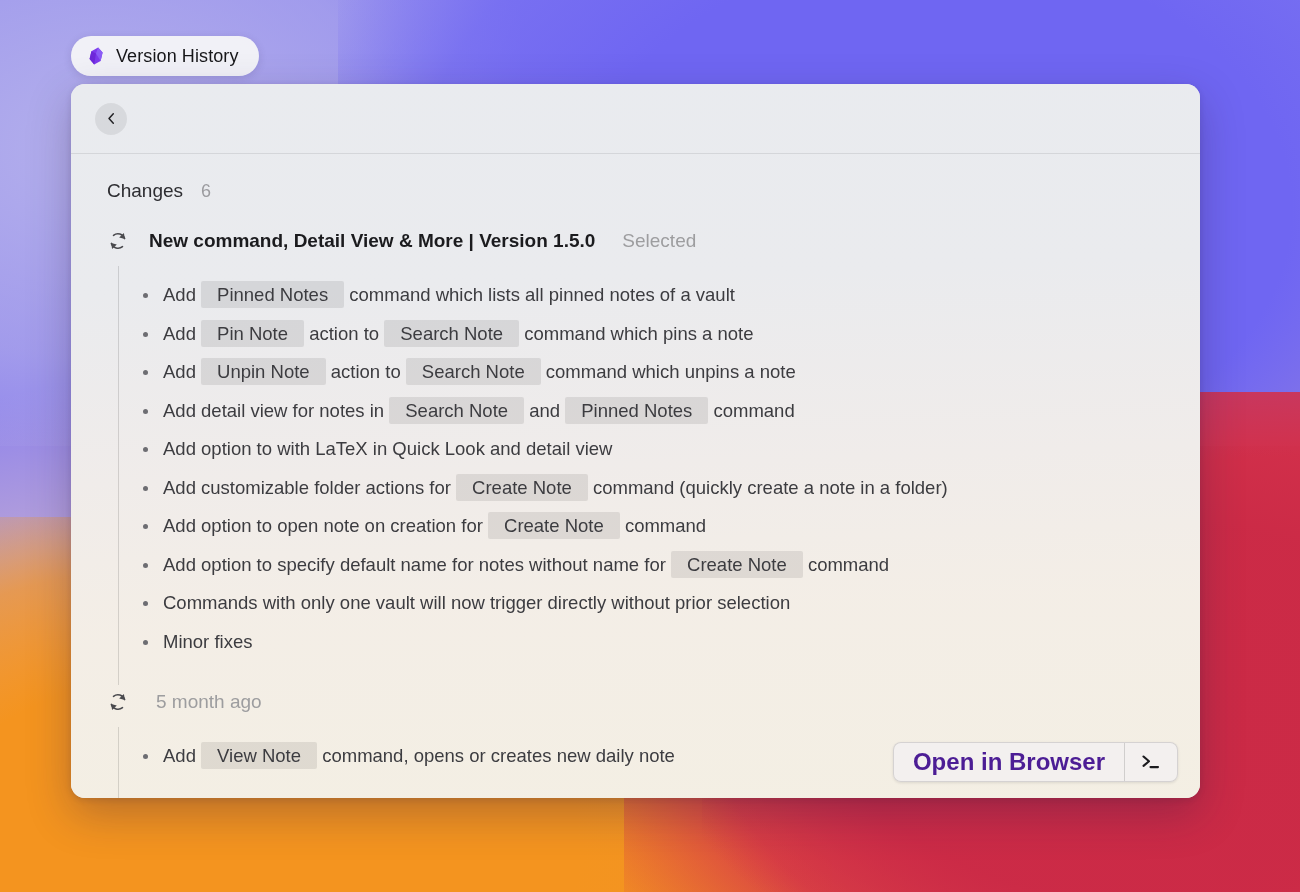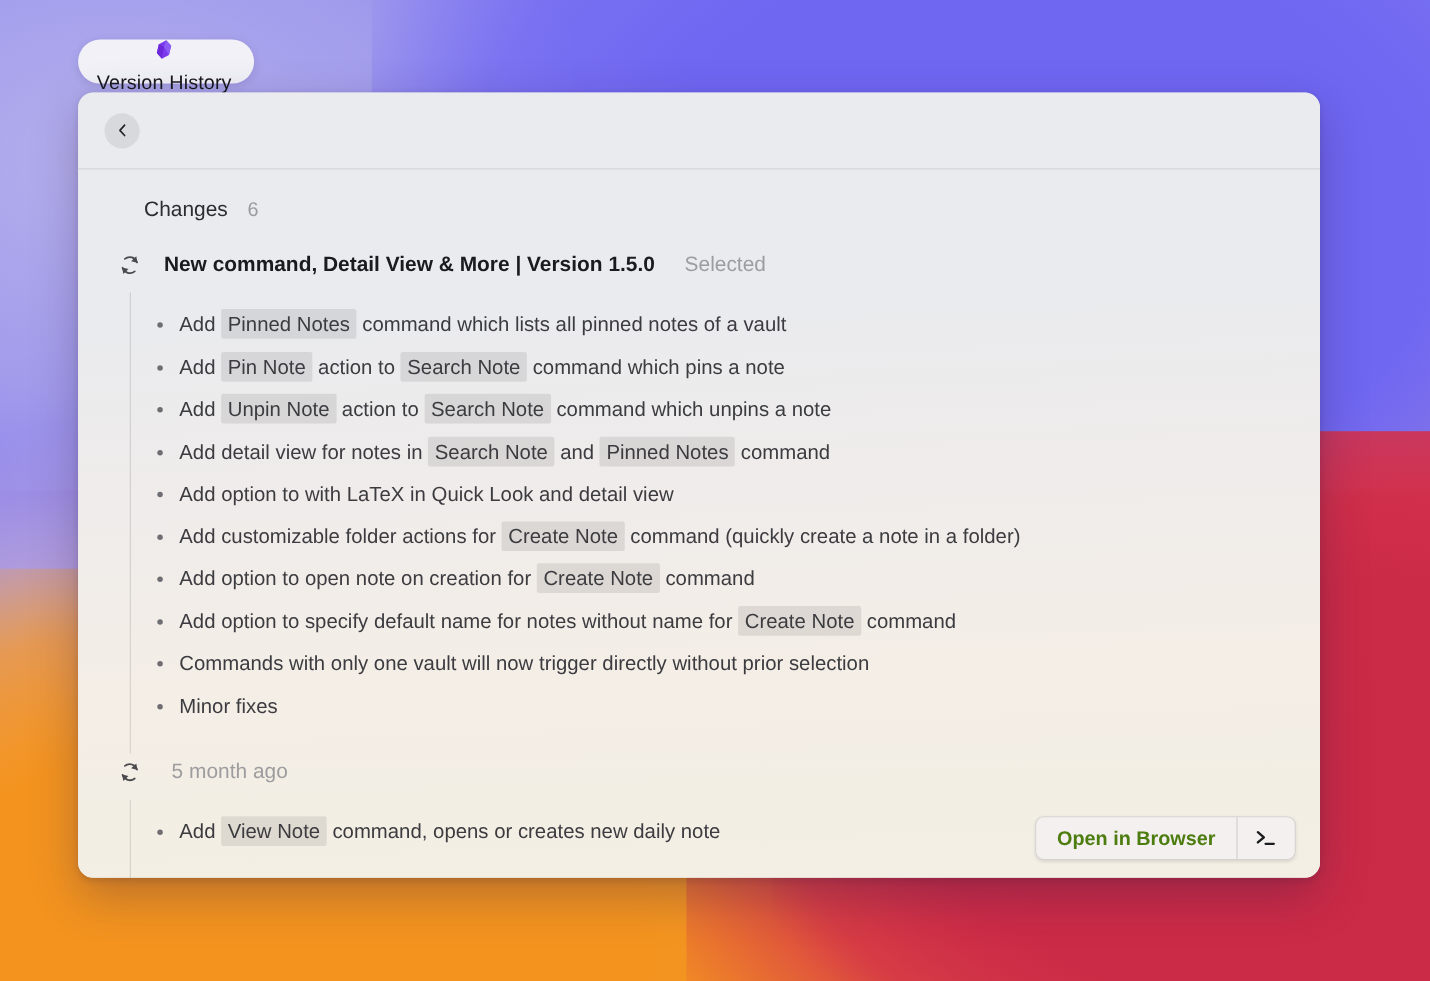--- a/index.html
+++ b/index.html
@@ -62,21 +62,20 @@
   
   #app-pill {
     position: absolute;
     left: 71px; top: 36px;
     height: 40px;
     display: flex; align-items: center; gap: 11px;
     padding: 0 20px 0 17px;
     background: rgba(246,246,248,0.93);
     border-radius: 20px;
     box-shadow: 0 2px 9px rgba(40,30,80,0.14);
-    flex-direction: column;
   }
   #app-pill .pill-label {
     font-size: 18px;
     color: #17171a;
     letter-spacing: 0.1px;
   }
   .obsidian-icon { width: 17px; height: 18px; display: block; }
 
   
   #window {
@@ -112,21 +111,20 @@
     background: rgba(0,0,0,0.075);
     display: flex; align-items: center; justify-content: center;
     cursor: pointer;
   }
   .chev { display: block; }
 
   
   #changes-head {
     display: flex; align-items: baseline; gap: 18px;
     padding: 26px 36px 0 36px;
-    margin-left: 24px;
   }
   #changes-head .ch-title { font-size: 19px; color: #2d2d31; }
   #changes-head .ch-count { font-size: 18px; color: #9b9b9f; }
 
   
   #changelog {
     padding: 22px 36px 0 36px;
     height: 611px;
     overflow: hidden;
   }
@@ -164,42 +162,42 @@
     content: "";
     position: absolute;
     left: -20px; top: 17px;
     width: 5px; height: 5px;
     border-radius: 50%;
     background: #6d6d72;
   }
   code.tag {
     background: rgba(0,0,0,0.085);
     border-radius: 2px;
-    padding: 3px 6px;
+    padding: 3px 16px;
     font-family: "Liberation Sans", sans-serif;
     font-size: 18.5px;
     color: #3c3c40;
   }
 
   
   #action-bar {
     position: absolute;
     right: 22px; bottom: 16px;
     display: flex; align-items: stretch;
     height: 40px;
     background: rgba(243,240,238,0.97);
     border: 1px solid rgba(0,0,0,0.12);
     border-radius: 8px;
     box-shadow: 0 1px 3px rgba(0,0,0,0.10);
     overflow: hidden;
   }
   #open-browser-button {
     display: flex; align-items: center; justify-content: center;
     padding: 0 19px;
-    font-size: 18px; font-weight: bold; color: #4d7c0f;
+    font-size: 24px; font-weight: bold; color: #4c1d95;
     cursor: pointer;
     white-space: nowrap;
   }
   #actions-divider { width: 1px; background: rgba(0,0,0,0.14); }
   #actions-button {
     display: flex; align-items: center; justify-content: center;
     width: 52px;
     cursor: pointer;
   }
   .term-glyph { display: block; }

